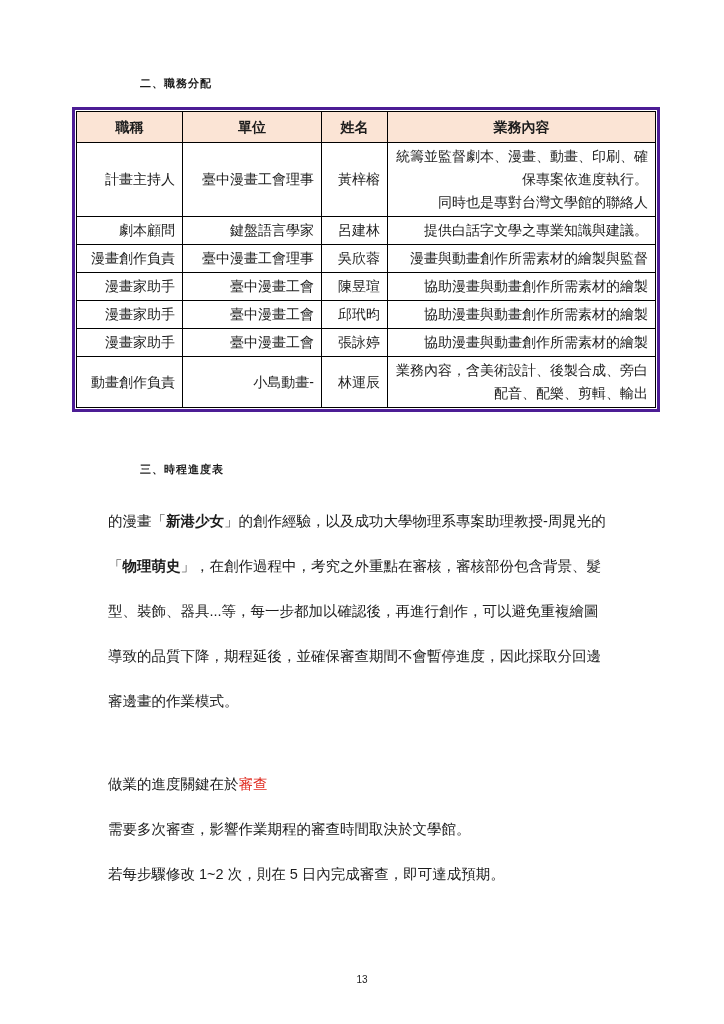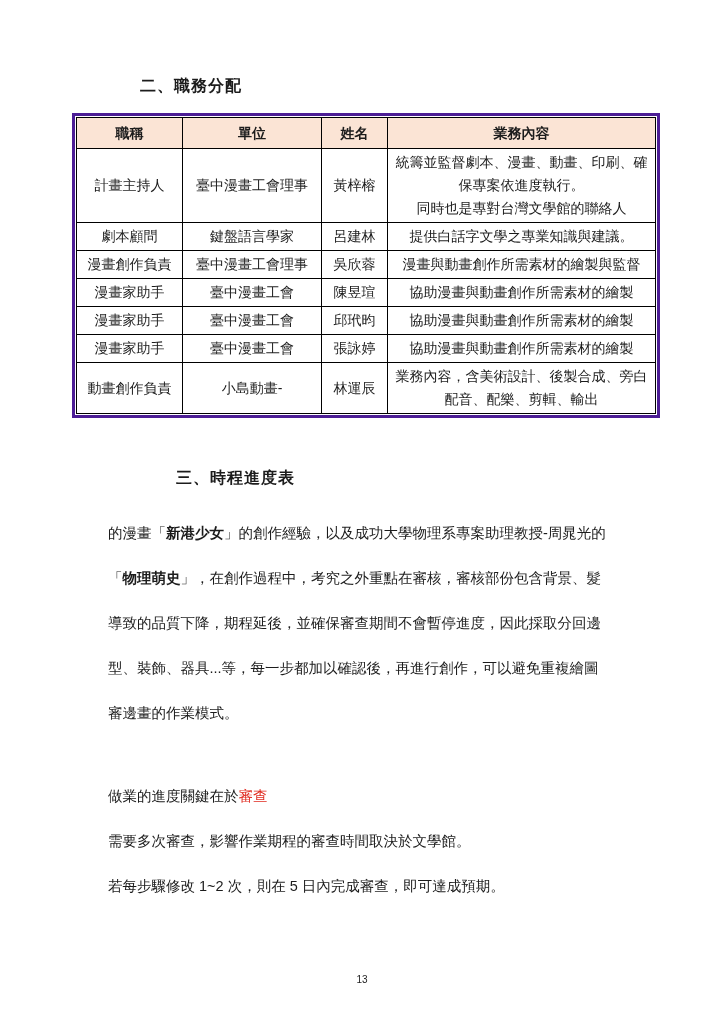--- a/index.html
+++ b/index.html
@@ -2,27 +2,27 @@
 <html style="--hdr: #fbe4d5; --red: #e02b20;"><head>
 <meta charset="utf-8">
 <style>
   html,body{margin:0;padding:0;}
   body{
     width:724px;height:1024px;position:relative;background:#ffffff;
     font-family:"Liberation Sans","DejaVu Sans",sans-serif;
     color:#1c1c1c;overflow:hidden;
   }
   .content{position:absolute;left:72px;top:76px;width:588px;}
-  .sec-heading{font-size:16px;font-weight:bold;margin:0 0 16px 68px;letter-spacing:1px;}
-  .sec-heading.second{margin:50px 0 0 104px;}
+  .sec-heading{font-size:11px;font-weight:bold;margin:0 0 16px 68px;letter-spacing:1px;}
+  .sec-heading.second{margin:50px 0 0 68px;}
   .twrap{border:3px solid #4c1d95;padding:1px;background:#fff;}
   table{border-collapse:collapse;width:100%;table-layout:fixed;font-size:14px;}
   th,td{border:1px solid #000;padding:2px 7px;vertical-align:middle;line-height:23px;word-break:break-all;}
   th{background:var(--hdr,#fbe4d5);font-weight:bold;text-align:center;line-height:26px;border-bottom-width:1.5px;}
-  td{text-align:center;}
+  td{text-align:right;}
   .para{margin:22px 0 0 36px;font-size:14.5px;}
   .pline{height:45px;display:flex;align-items:center;white-space:nowrap;}
   .pline.blank{height:38px;}
   .seg-b{font-weight:bold;}
   .seg-red{color:var(--red,#e02b20);}
   .pagenum{position:absolute;left:0;right:0;top:974px;text-align:center;font-size:10px;color:#222;}
 </style>
 </head>
 <body>
 
@@ -115,24 +115,24 @@
         <span>的漫畫「</span>
         <span class="seg-b">新港少女</span>
         <span>」的創作經驗，以及成功大學物理系專案助理教授-周晁光的</span>
       </div>
       <div class="pline">
         <span>「</span>
         <span class="seg-b">物理萌史</span>
         <span>」，在創作過程中，考究之外重點在審核，審核部份包含背景、髮</span>
       </div>
       <div class="pline">
-        <span>導致的品質下降，期程延後，並確保審查期間不會暫停進度，因此採取分回邊</span>
+        <span>型、裝飾、器具...等，每一步都加以確認後，再進行創作，可以避免重複繪圖</span>
       </div>
       <div class="pline">
-        <span>型、裝飾、器具...等，每一步都加以確認後，再進行創作，可以避免重複繪圖</span>
+        <span>導致的品質下降，期程延後，並確保審查期間不會暫停進度，因此採取分回邊</span>
       </div>
       <div class="pline">
         <span>審邊畫的作業模式。</span>
       </div>
       <div class="pline blank"></div>
       <div class="pline">
         <span>做業的進度關鍵在於</span>
         <span class="seg-red">審查</span>
       </div>
       <div class="pline">

